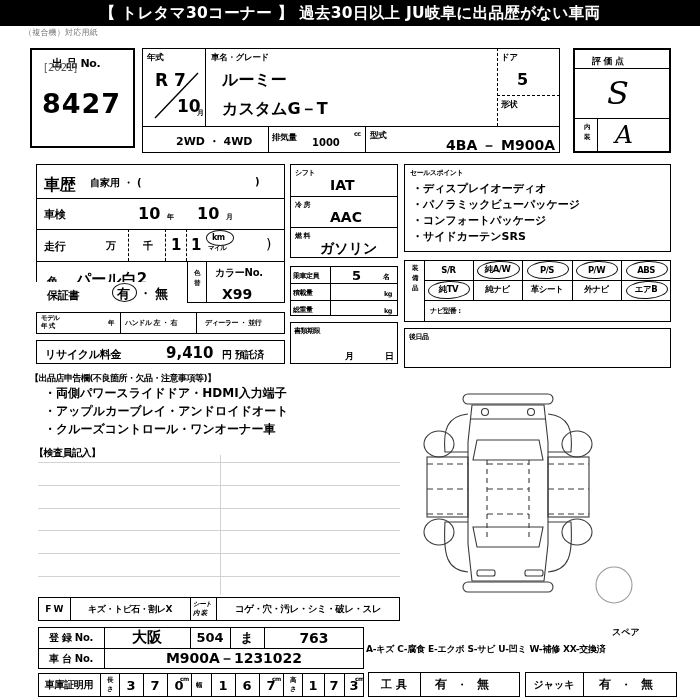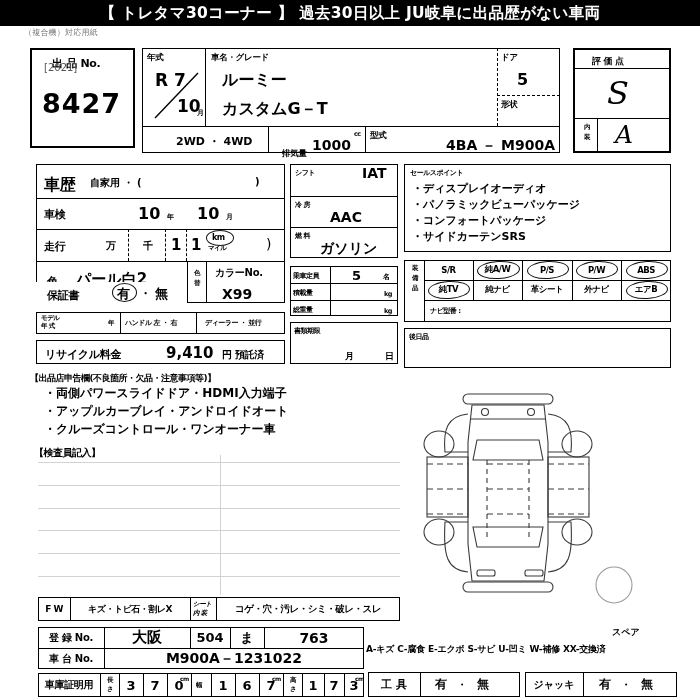--- a/index.html
+++ b/index.html
@@ -110,22 +110,22 @@
 
   <div class="lbl" style="left:211px;top:52px;">車名・グレード</div>
   <div class="val hand" style="left:222px;top:70px;font-size:16px;">ルーミー</div>
   <div class="val hand" style="left:222px;top:99px;font-size:16px;">カスタムG－T</div>
 
   <div class="lbl" style="left:501px;top:52px;">ドア</div>
   <div class="val hand" style="left:517px;top:70px;font-size:16px;">5</div>
   <div class="lbl" style="left:501px;top:99px;">形状</div>
 
   <div class="val" style="left:176px;top:134px;font-size:11px;font-weight:bold;">2WD ・ 4WD</div>
-  <div class="lbl" style="left:272px;top:148px;margin-left:10px;">排気量</div>
-  <div class="val hand" style="left:312px;top:137px;font-size:14px;">1000</div>
+  <div class="lbl" style="left:272px;top:132px;">排気量</div>
+  <div class="val hand" style="left:312px;top:137px;font-size:10px;">1000</div>
   <div class="tiny2" style="position:absolute;left:354px;top:130px;">cc</div>
   <div class="lbl" style="left:370px;top:130px;">型式</div>
   <div class="val hand" style="left:402px;top:137px;font-size:14px;margin-left:44px;">4BA － M900A</div>
 
   <div class="bx" style="left:36px;top:164px;width:249px;height:139px;"></div>
   <div class="sld-h" style="left:36px;top:198px;width:249px;"></div>
   <div class="sld-h" style="left:36px;top:229px;width:249px;"></div>
   <div class="sld-h" style="left:36px;top:261px;width:249px;"></div>
   <div class="sld-v" style="left:187px;top:261px;height:42px;"></div>
   <div class="sld-v" style="left:206px;top:261px;height:42px;"></div>
@@ -176,21 +176,21 @@
 
   <div class="bx" style="left:36px;top:340px;width:249px;height:24px;"></div>
   <div class="lbl" style="left:45px;top:347px;font-size:11px;">リサイクル料金</div>
   <div class="val hand" style="left:166px;top:344px;font-size:15px;">9,410</div>
   <div class="lbl" style="left:222px;top:348px;font-size:10px;">円 預託済</div>
 
   <div class="bx" style="left:290px;top:164px;width:108px;height:94px;"></div>
   <div class="sld-h" style="left:290px;top:196px;width:108px;"></div>
   <div class="sld-h" style="left:290px;top:227px;width:108px;"></div>
   <div class="tiny" style="position:absolute;left:295px;top:168px;">シフト</div>
-  <div class="val hand" style="left:330px;top:165px;font-size:14px;margin-left:32px;">IAT</div>
+  <div class="val hand" style="left:330px;top:177px;font-size:14px;">IAT</div>
   <div class="tiny" style="position:absolute;left:295px;top:200px;">冷 房</div>
   <div class="val hand" style="left:330px;top:209px;font-size:14px;">AAC</div>
   <div class="tiny" style="position:absolute;left:295px;top:231px;">燃 料</div>
   <div class="val hand" style="left:320px;top:240px;font-size:14px;">ガソリン</div>
 
   <div class="bx" style="left:290px;top:266px;width:108px;height:50px;"></div>
   <div class="sld-h" style="left:290px;top:283px;width:108px;"></div>
   <div class="sld-h" style="left:290px;top:300px;width:108px;"></div>
   <div class="sld-v" style="left:330px;top:266px;height:50px;"></div>
   <div class="tiny" style="position:absolute;left:293px;top:271px;">乗車定員</div>

